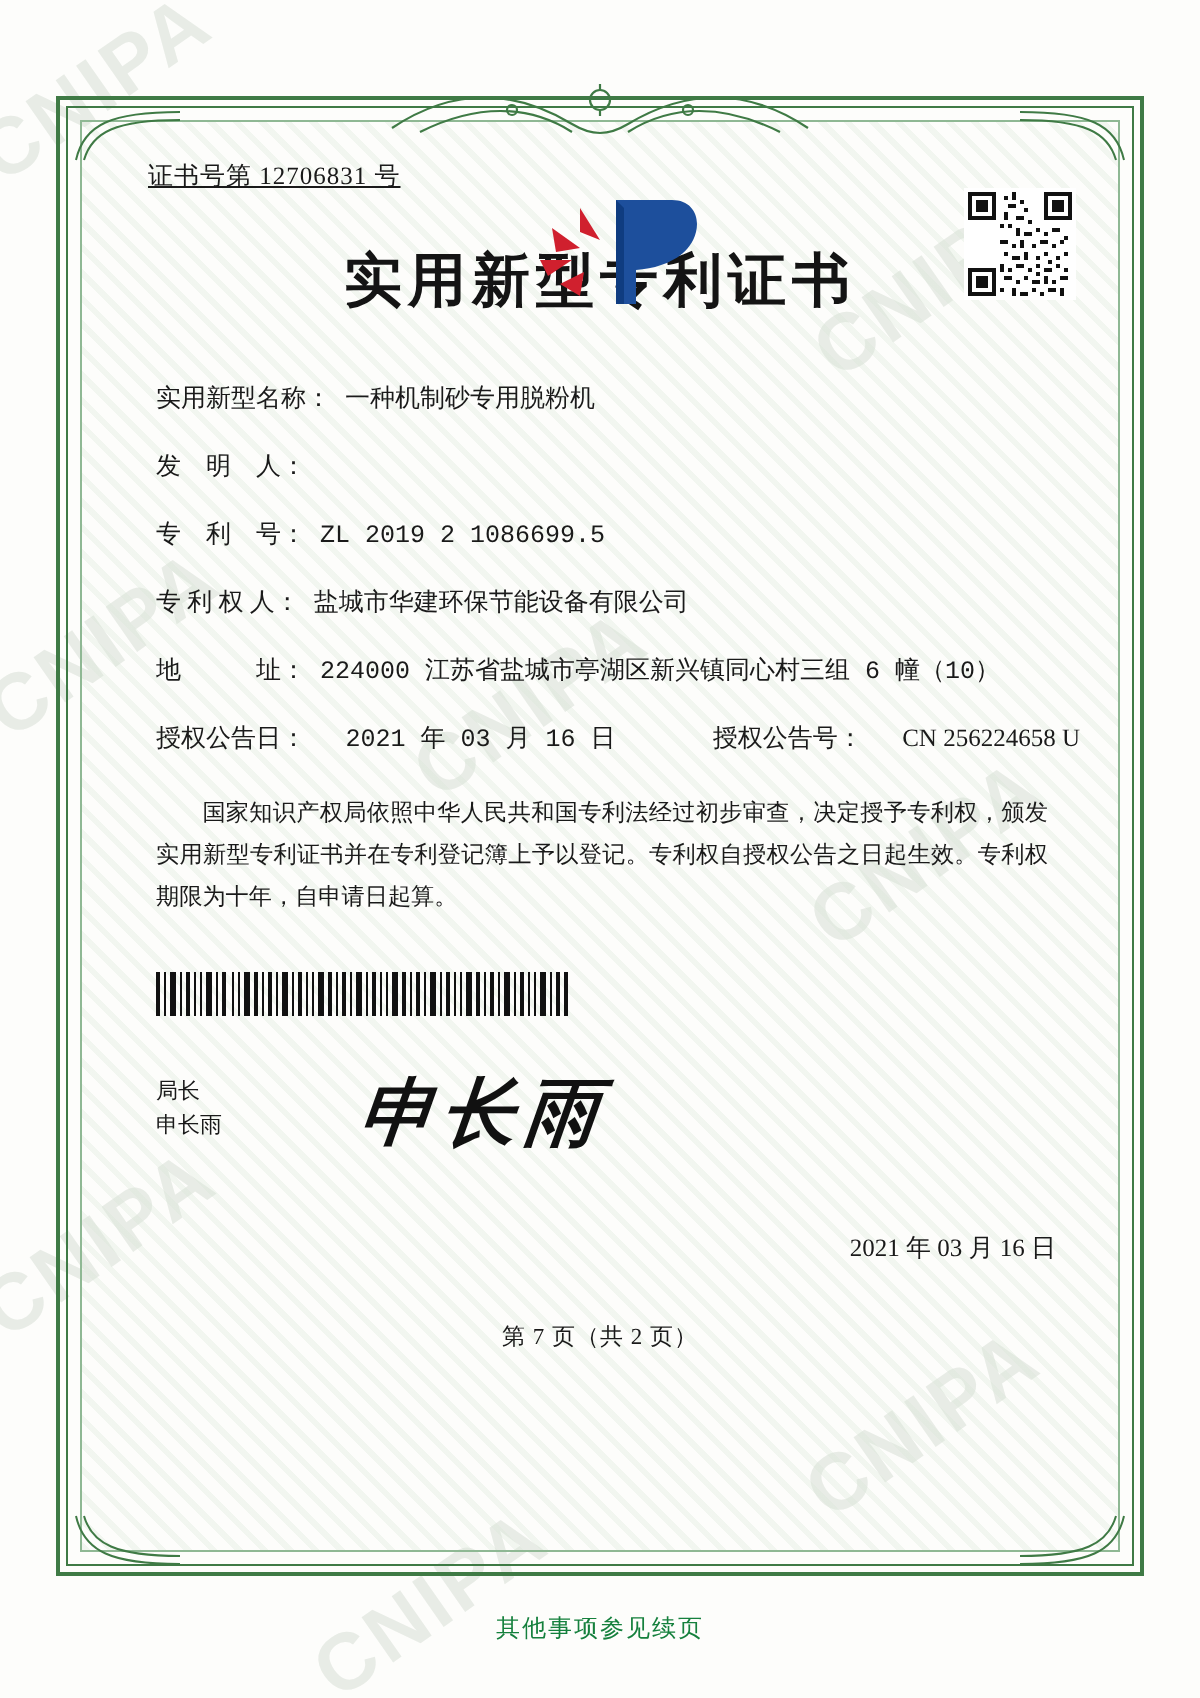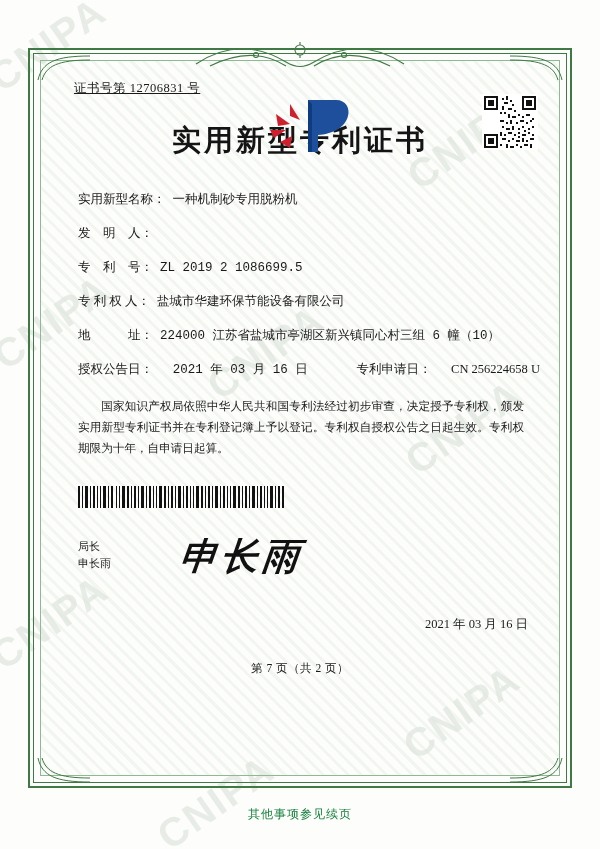--- a/index.html
+++ b/index.html
@@ -398,21 +398,21 @@
         <span class="flabel">专 利 权 人：</span>
         <span class="fvalue">盐城市华建环保节能设备有限公司</span>
       </div>
       <div class="frow">
         <span class="flabel">地　　　址：</span>
         <span class="fvalue">224000 江苏省盐城市亭湖区新兴镇同心村三组 6 幢（10）</span>
       </div>
       <div class="frow split">
         <span class="flabel">授权公告日：</span>
         <span class="fvalue">2021 年 03 月 16 日</span>
-        <span class="flabel2">专利申请日：</span>
+        <span class="flabel2">授权公告号：</span>
         <span class="fvalue2">CN 256224658 U</span>
       </div>
     </div>
 
     <div class="para">国家知识产权局依照中华人民共和国专利法经过初步审查，决定授予专利权，颁发实用新型专利证书并在专利登记簿上予以登记。专利权自授权公告之日起生效。专利权期限为十年，自申请日起算。</div>
 
     <div class="barcode">
       <svg width="206" height="22" viewBox="0 0 206 22" shape-rendering="crispEdges">
         <g fill="#111">
           <rect x="0" y="0" width="2" height="22"></rect>

